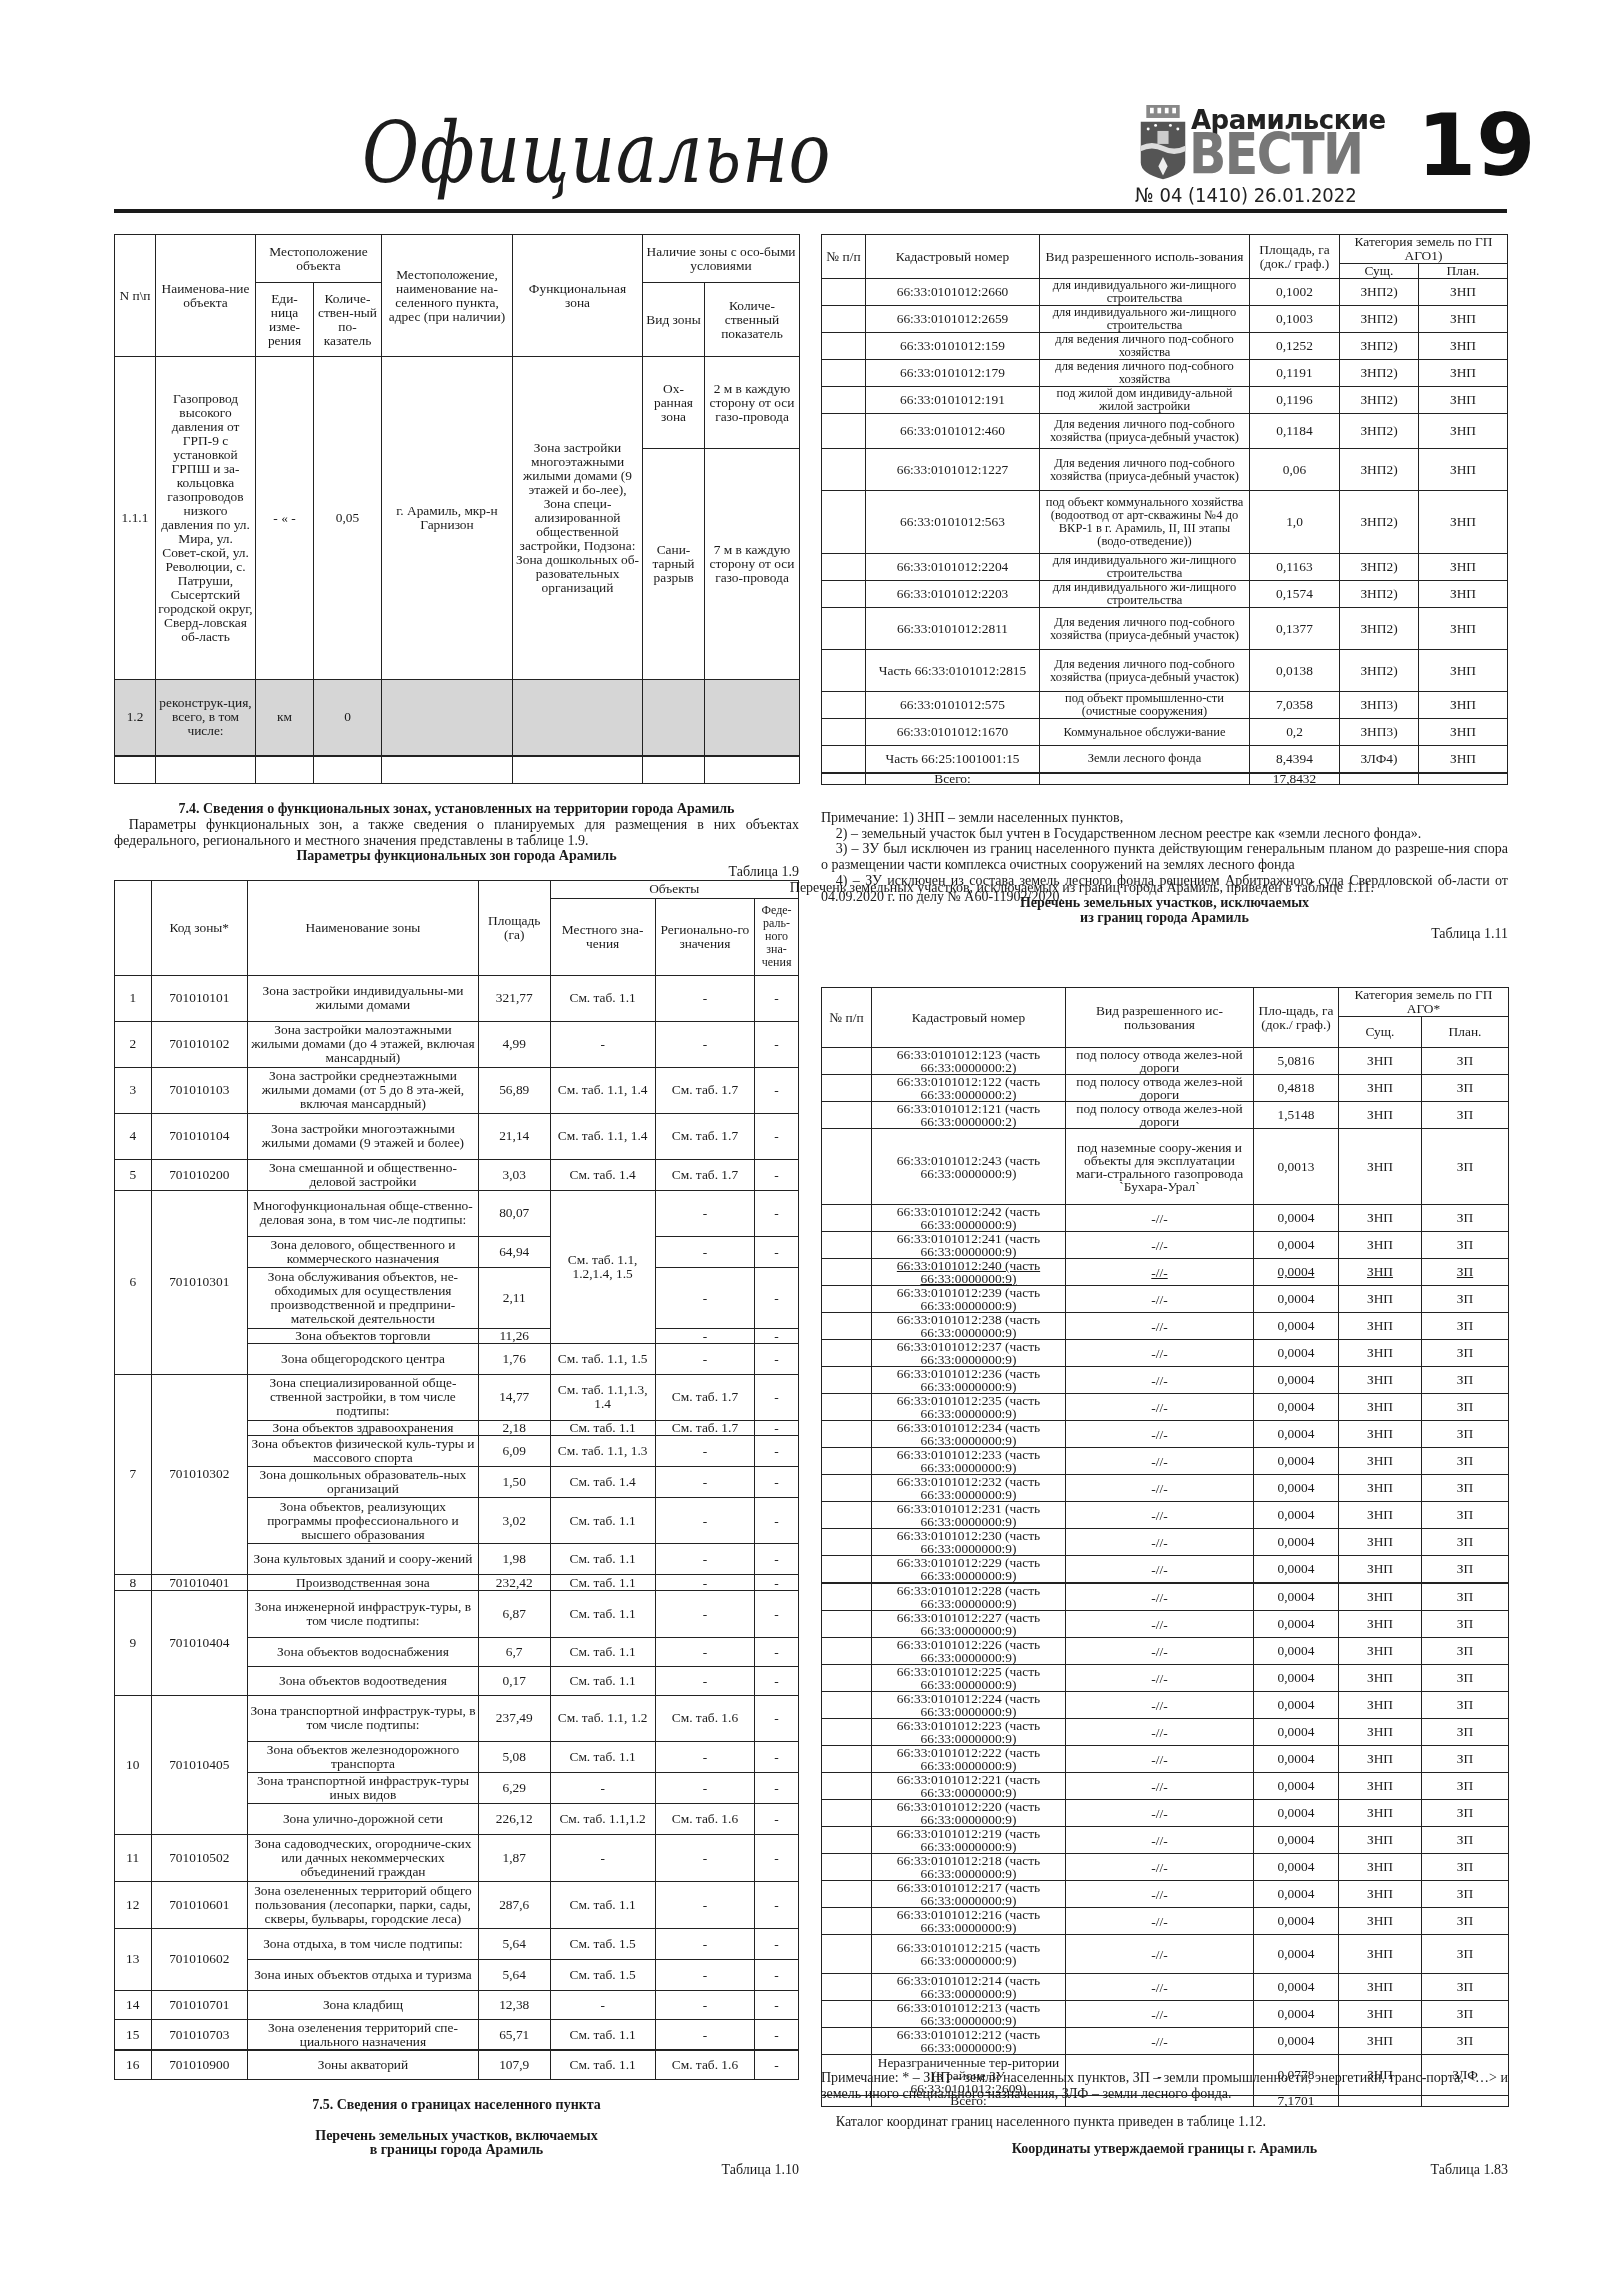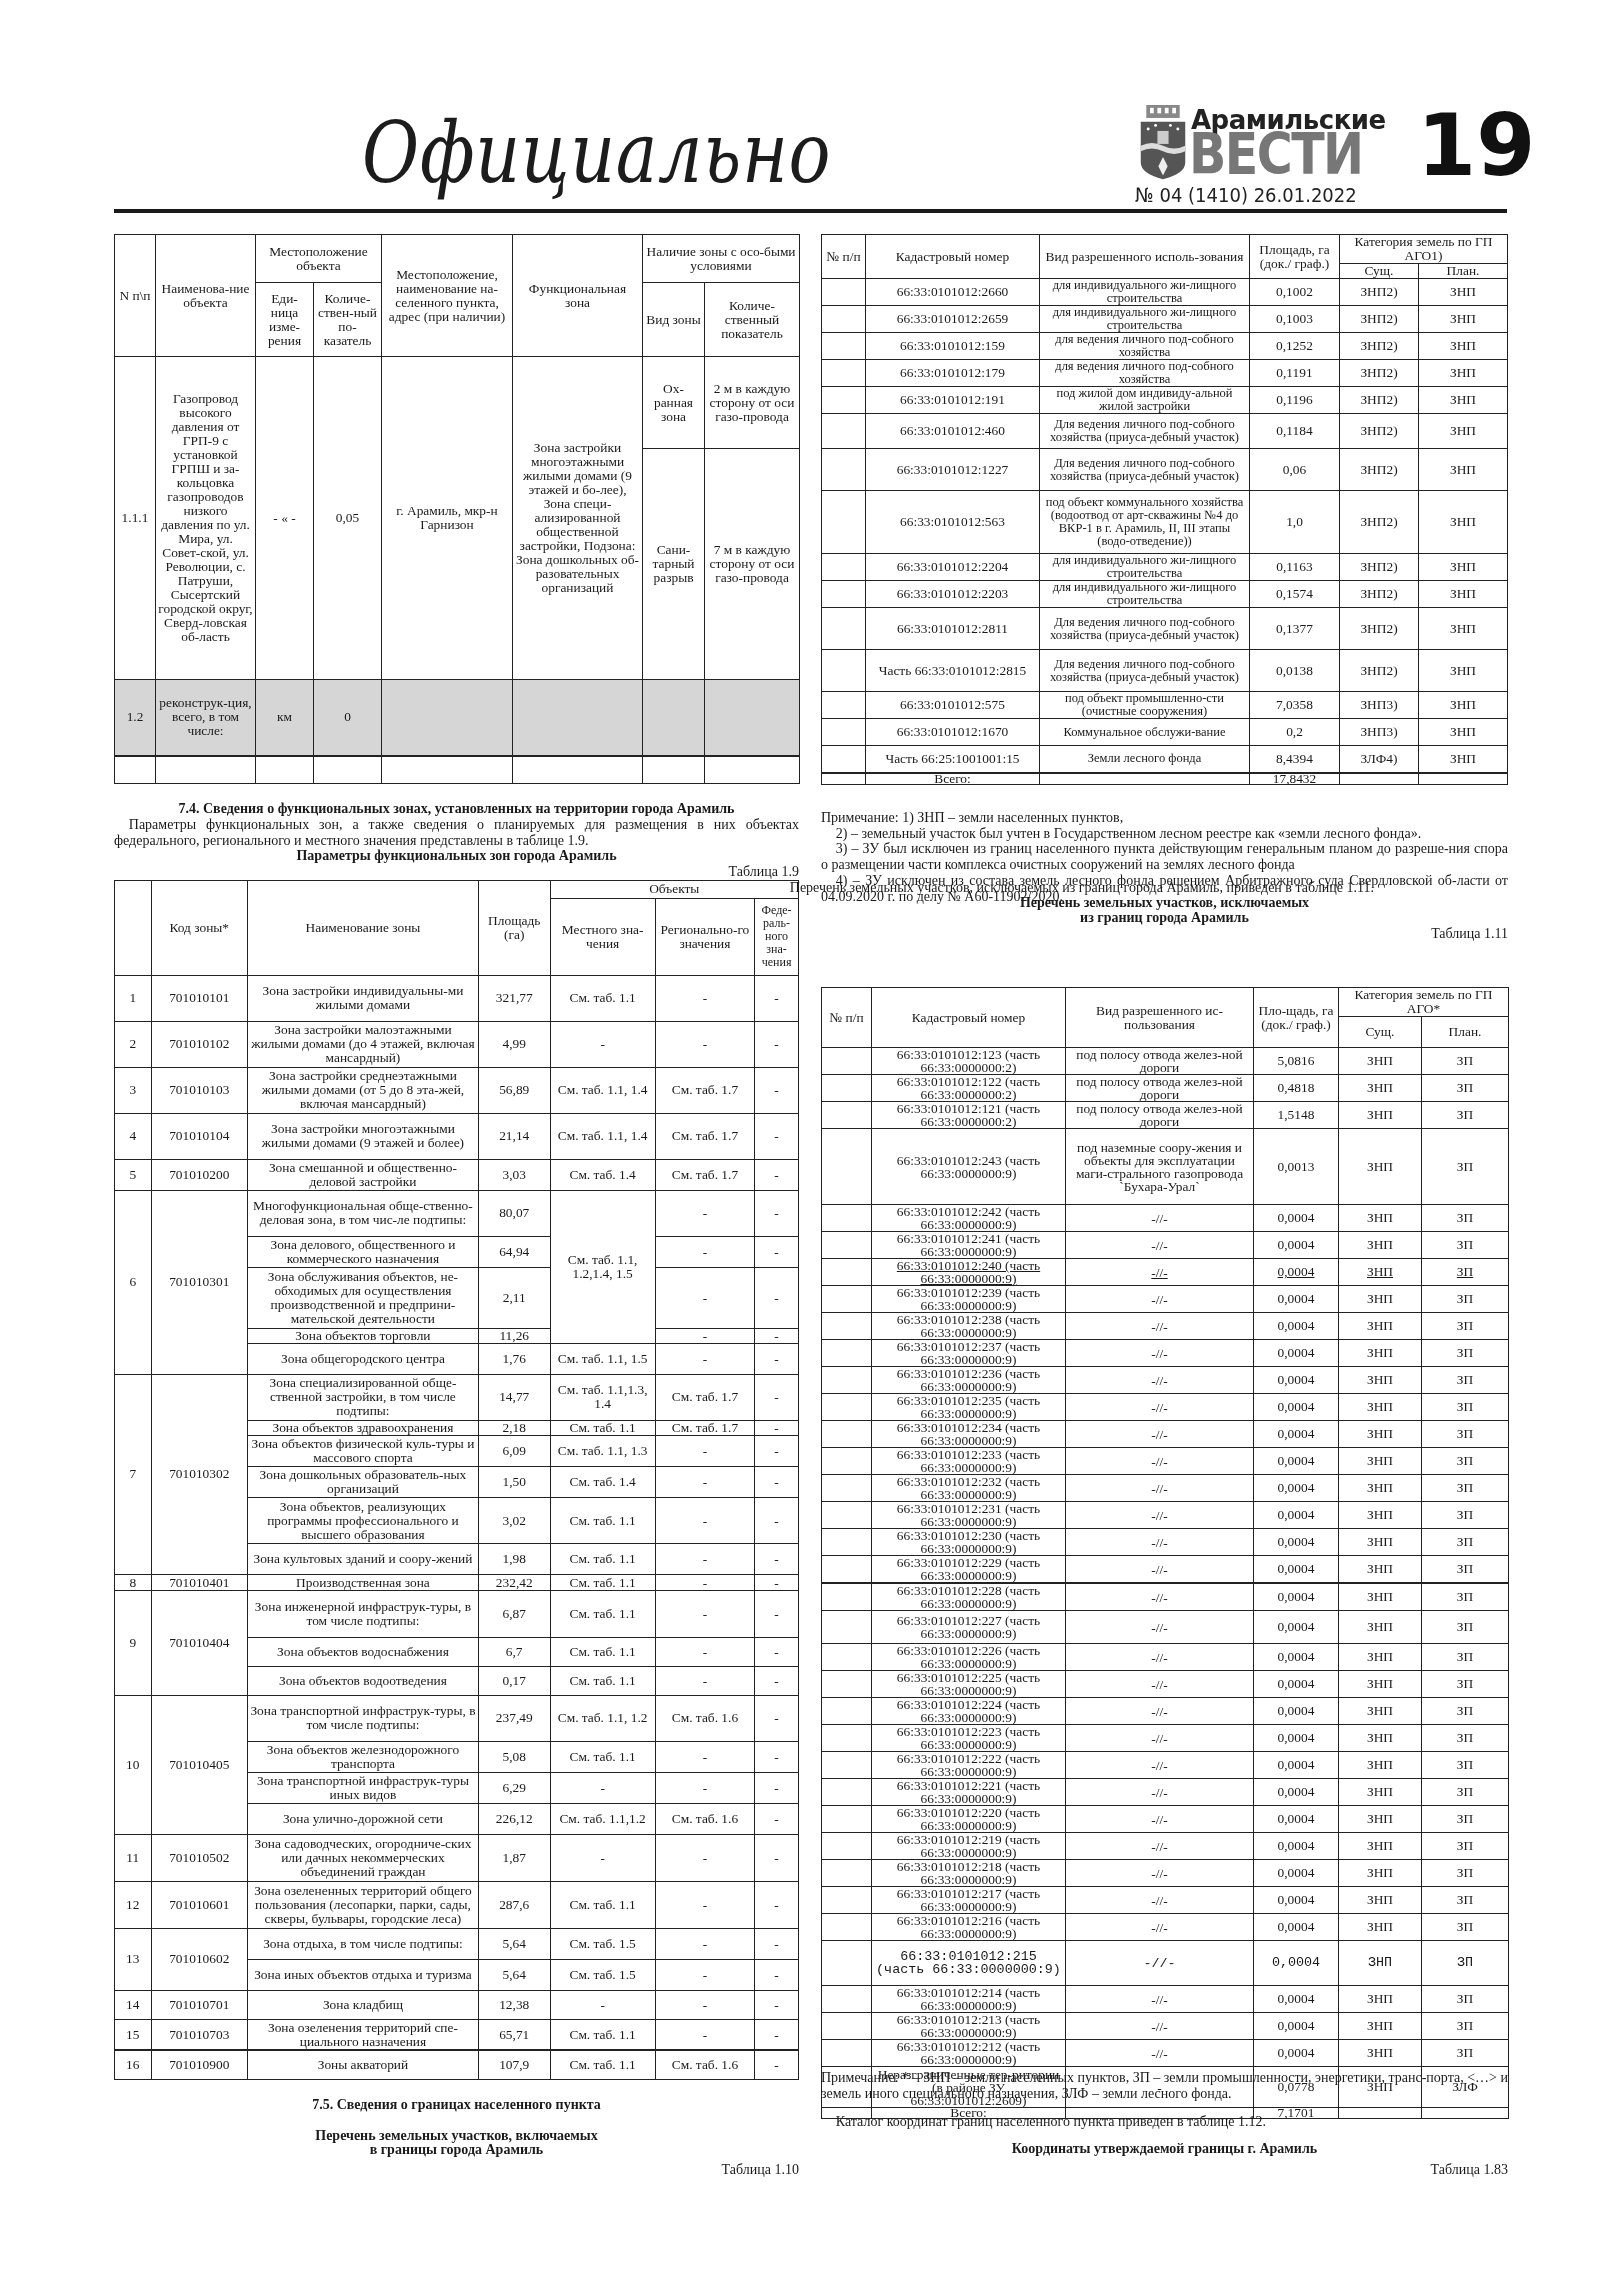--- a/index.html
+++ b/index.html
@@ -729,21 +729,21 @@
         <td>ЗП</td>
       </tr>
       <tr class="thick-top" style="height: 27px;">
         <td></td>
         <td style="line-height: 13px;">66:33:0101012:228 (часть 66:33:0000000:9)</td>
         <td style="line-height: 13px;">-//-</td>
         <td>0,0004</td>
         <td>ЗНП</td>
         <td>ЗП</td>
       </tr>
-      <tr style="height: 33px;">
+      <tr style="height: 27px;">
         <td></td>
         <td style="line-height: 13px;">66:33:0101012:227 (часть 66:33:0000000:9)</td>
         <td style="line-height: 13px;">-//-</td>
         <td>0,0004</td>
         <td>ЗНП</td>
         <td>ЗП</td>
       </tr>
       <tr style="height: 27px;">
         <td></td>
         <td style="line-height: 13px;">66:33:0101012:226 (часть 66:33:0000000:9)</td>
@@ -825,21 +825,21 @@
         <td>ЗП</td>
       </tr>
       <tr style="height: 27px;">
         <td></td>
         <td style="line-height: 13px;">66:33:0101012:216 (часть 66:33:0000000:9)</td>
         <td style="line-height: 13px;">-//-</td>
         <td>0,0004</td>
         <td>ЗНП</td>
         <td>ЗП</td>
       </tr>
-      <tr style="height: 45px; font-family: Liberation Mono, monospace;">
+      <tr style="height: 39px;">
         <td></td>
         <td style="line-height: 13px;">66:33:0101012:215 (часть 66:33:0000000:9)</td>
         <td style="line-height: 13px;">-//-</td>
         <td>0,0004</td>
         <td>ЗНП</td>
         <td>ЗП</td>
       </tr>
       <tr style="height: 27px;">
         <td></td>
         <td style="line-height: 13px;">66:33:0101012:214 (часть 66:33:0000000:9)</td>

